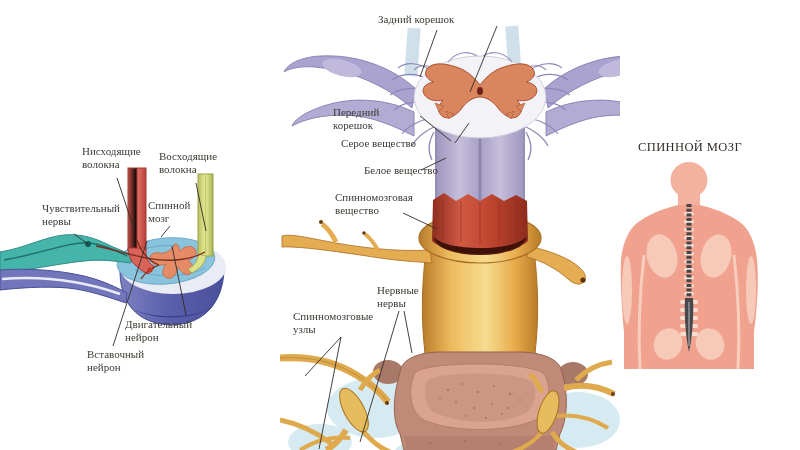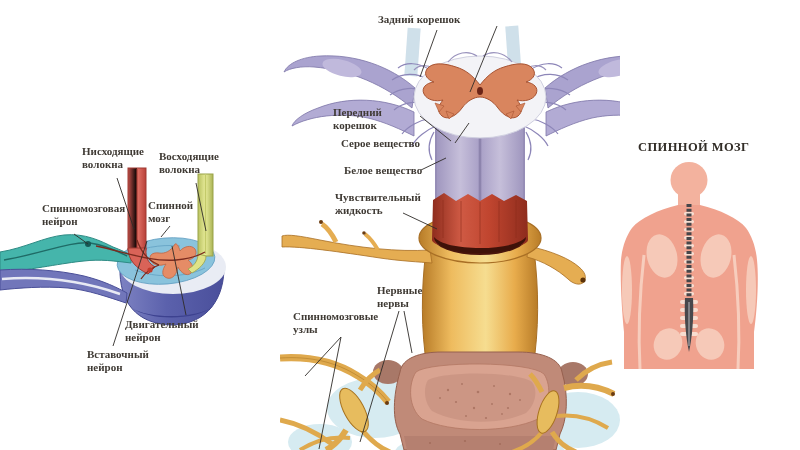--- a/index.html
+++ b/index.html
@@ -3,21 +3,21 @@
 <meta charset="utf-8">
 <style>
   html,body{margin:0;padding:0;background:#ffffff;}
   .canvas{
     position:relative;width:800px;height:450px;background:#ffffff;
     overflow:hidden;font-family:"Liberation Serif",serif;
   }
   .ill{position:absolute;}
   .overlay{position:absolute;left:0;top:0;pointer-events:none;}
   .lbl{
-    position:absolute;font-weight:bold;font-size:11px;line-height:1.16;
+    position:absolute;font-weight:normal;font-size:11px;line-height:1.16;
     color:#3f3a34;white-space:normal;
   }
   .lbl.title{font-size:12.5px;letter-spacing:0.4px;color:#322d27;}
 </style>
 </head>
 <body>
 
 <div class="canvas">
 
   <svg class="ill" style="left:0;top:140px" width="240" height="260" viewBox="0 0 240 260">
@@ -316,27 +316,27 @@
       <line x1="403" y1="213" x2="437" y2="229"></line>
       <line x1="404" y1="311" x2="412" y2="353"></line>
       <line x1="399" y1="311" x2="360" y2="442"></line>
       <line x1="341" y1="337" x2="305" y2="376"></line>
       <line x1="341" y1="337" x2="319" y2="449"></line>
     </g>
   </svg>
 
   <div class="lbl" style="left:159px;top:150px;width:70px">Восходящие волокна</div>
   <div class="lbl" style="left:82px;top:145px;width:70px">Нисходящие волокна</div>
-  <div class="lbl" style="left:42px;top:202px;width:100px">Спинномозговая нейрон</div>
+  <div class="lbl" style="left:42px;top:202px;width:100px">Чувствительный нервы</div>
   <div class="lbl" style="left:148px;top:199px;width:52px">Спинной мозг</div>
   <div class="lbl" style="left:125px;top:318px;width:82px">Двигательный нейрон</div>
   <div class="lbl" style="left:87px;top:348px;width:72px">Вставочный нейрон</div>
 
   <div class="lbl" style="left:378px;top:13px;width:95px">Задний корешок</div>
   <div class="lbl" style="left:341px;top:137px;width:115px">Серое вещество</div>
   <div class="lbl" style="left:333px;top:106px;width:60px">Передний корешок</div>
-  <div class="lbl" style="left:344px;top:164px;width:115px">Белое вещество</div>
-  <div class="lbl" style="left:335px;top:191px;width:95px">Чувствительный жидкость</div>
+  <div class="lbl" style="left:364px;top:164px;width:115px">Белое вещество</div>
+  <div class="lbl" style="left:335px;top:191px;width:95px">Спинномозговая вещество</div>
   <div class="lbl" style="left:377px;top:284px;width:58px">Нервные нервы</div>
   <div class="lbl" style="left:293px;top:310px;width:95px">Спинномозговые узлы</div>
 
   <div class="lbl title" style="left:638px;top:140px;width:115px">СПИННОЙ МОЗГ</div>
 </div>
 
 </body></html>

